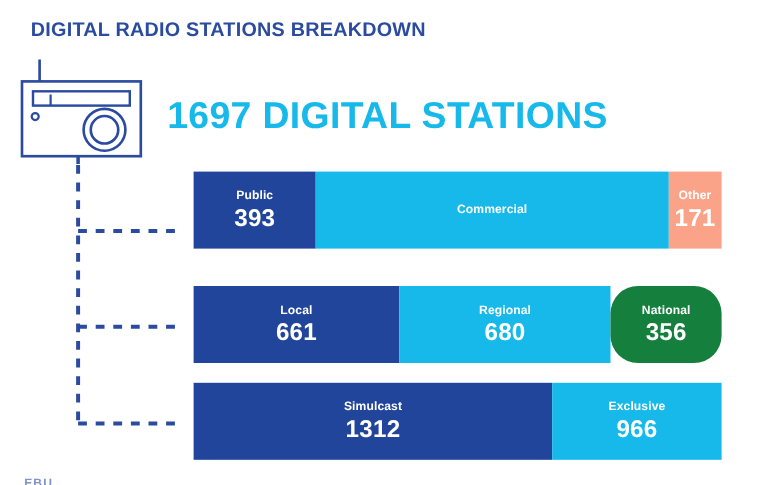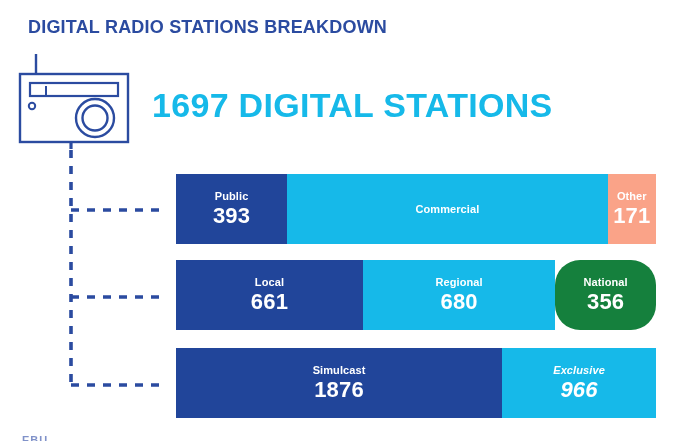--- a/index.html
+++ b/index.html
@@ -61,21 +61,21 @@
 
   
   .bar-row {
     position: absolute;
     left: 176px;
     width: 480px;
     height: 70px;
     display: flex;
     flex-direction: row;
   }
-  #bar-row-0 { top: 174px; }
+  #bar-row-0 { top: 156px; }
   #bar-row-1 { top: 260px; }
   #bar-row-2 { top: 348px; }
 
   .bar-seg {
     height: 100%;
     display: flex;
     flex-direction: column;
     align-items: center;
     justify-content: center;
     color: #ffffff;
@@ -174,21 +174,21 @@
   </div>
   <div class="bar-seg" style="flex: 0 0 20.9782%; background: #15803d; border-radius: 25px;">
     <span class="seg-label">National</span>
     <span class="seg-value">356</span>
   </div>
 </div>
 
 <div class="bar-row" id="bar-row-2">
   <div class="bar-seg" style="flex: 0 0 67.9434%; background: rgb(33, 69, 154);">
     <span class="seg-label">Simulcast</span>
-    <span class="seg-value">1876</span>
+    <span class="seg-value">1312</span>
   </div>
-  <div class="bar-seg" style="flex: 0 0 32.0566%; background: rgb(22, 185, 233); font-style: italic;">
+  <div class="bar-seg" style="flex: 0 0 32.0566%; background: rgb(22, 185, 233);">
     <span class="seg-label">Exclusive</span>
     <span class="seg-value">966</span>
   </div>
 </div>
 
 <div id="bottom-mark">EBU</div>
 
 </body></html>

